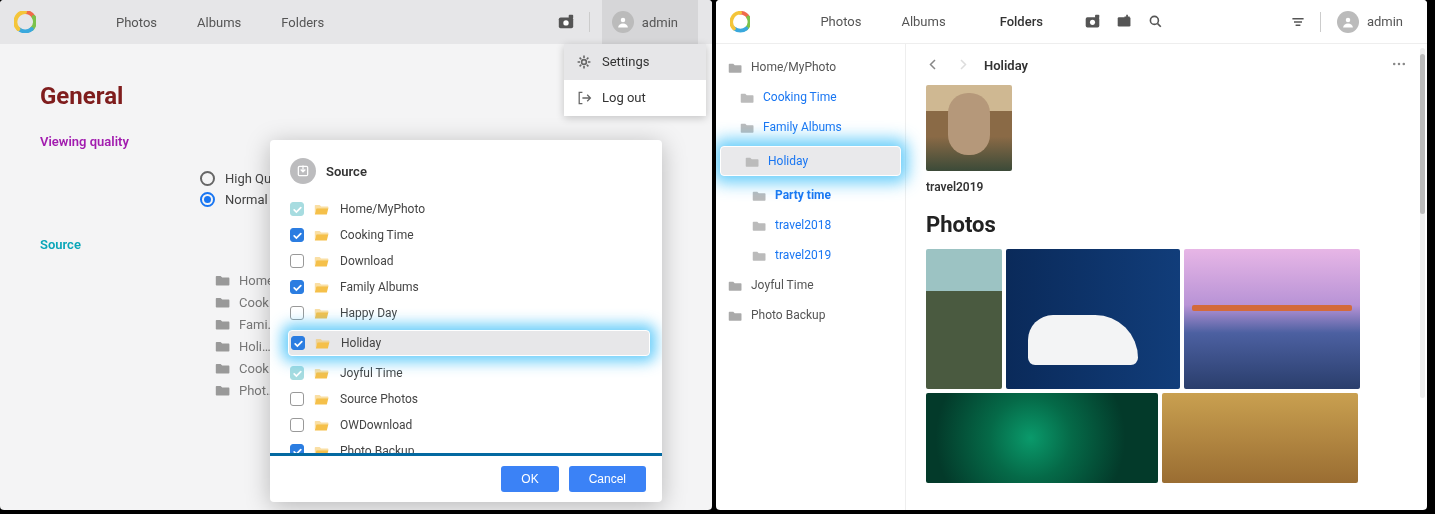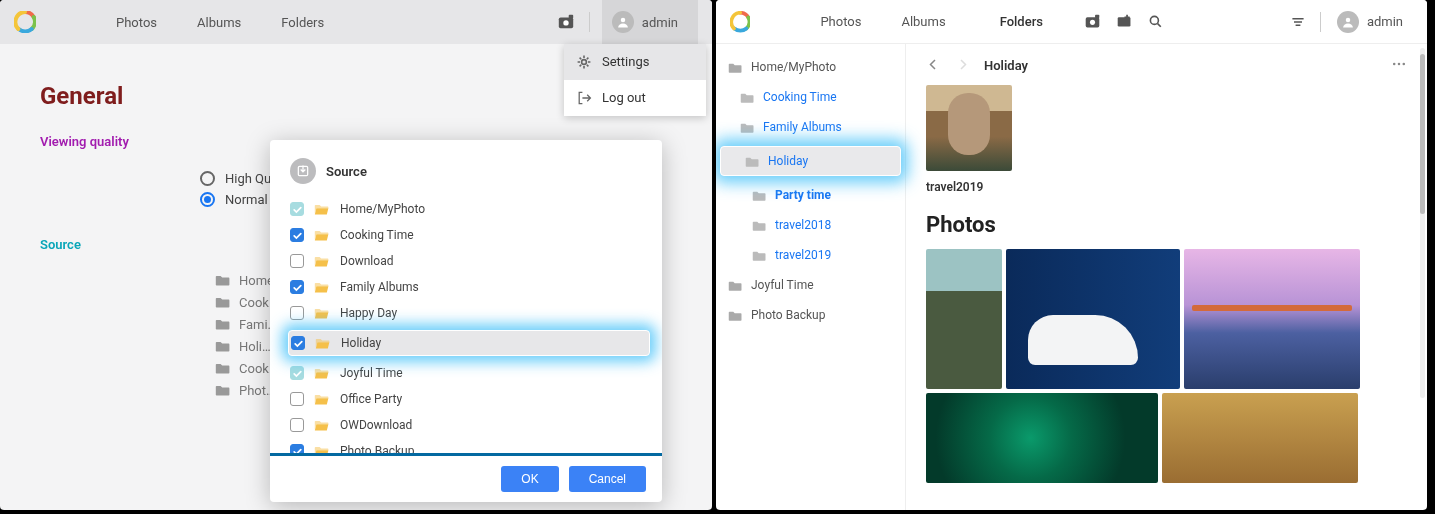--- a/index.html
+++ b/index.html
@@ -336,21 +336,21 @@
           <svg width="16" height="16" viewBox="0 0 20 20" class="folder-icon">
             <use href="#ic-folder-open"></use>
           </svg>
           <span>Joyful Time</span>
         </div>
         <div class="ml-row">
           <span class="chk"></span>
           <svg width="16" height="16" viewBox="0 0 20 20" class="folder-icon">
             <use href="#ic-folder-open"></use>
           </svg>
-          <span>Office Party</span>
+          <span>Source Photos</span>
         </div>
         <div class="ml-row">
           <span class="chk"></span>
           <svg width="16" height="16" viewBox="0 0 20 20" class="folder-icon">
             <use href="#ic-folder-open"></use>
           </svg>
           <span>OWDownload</span>
         </div>
         <div class="ml-row">
           <span class="chk blue">

